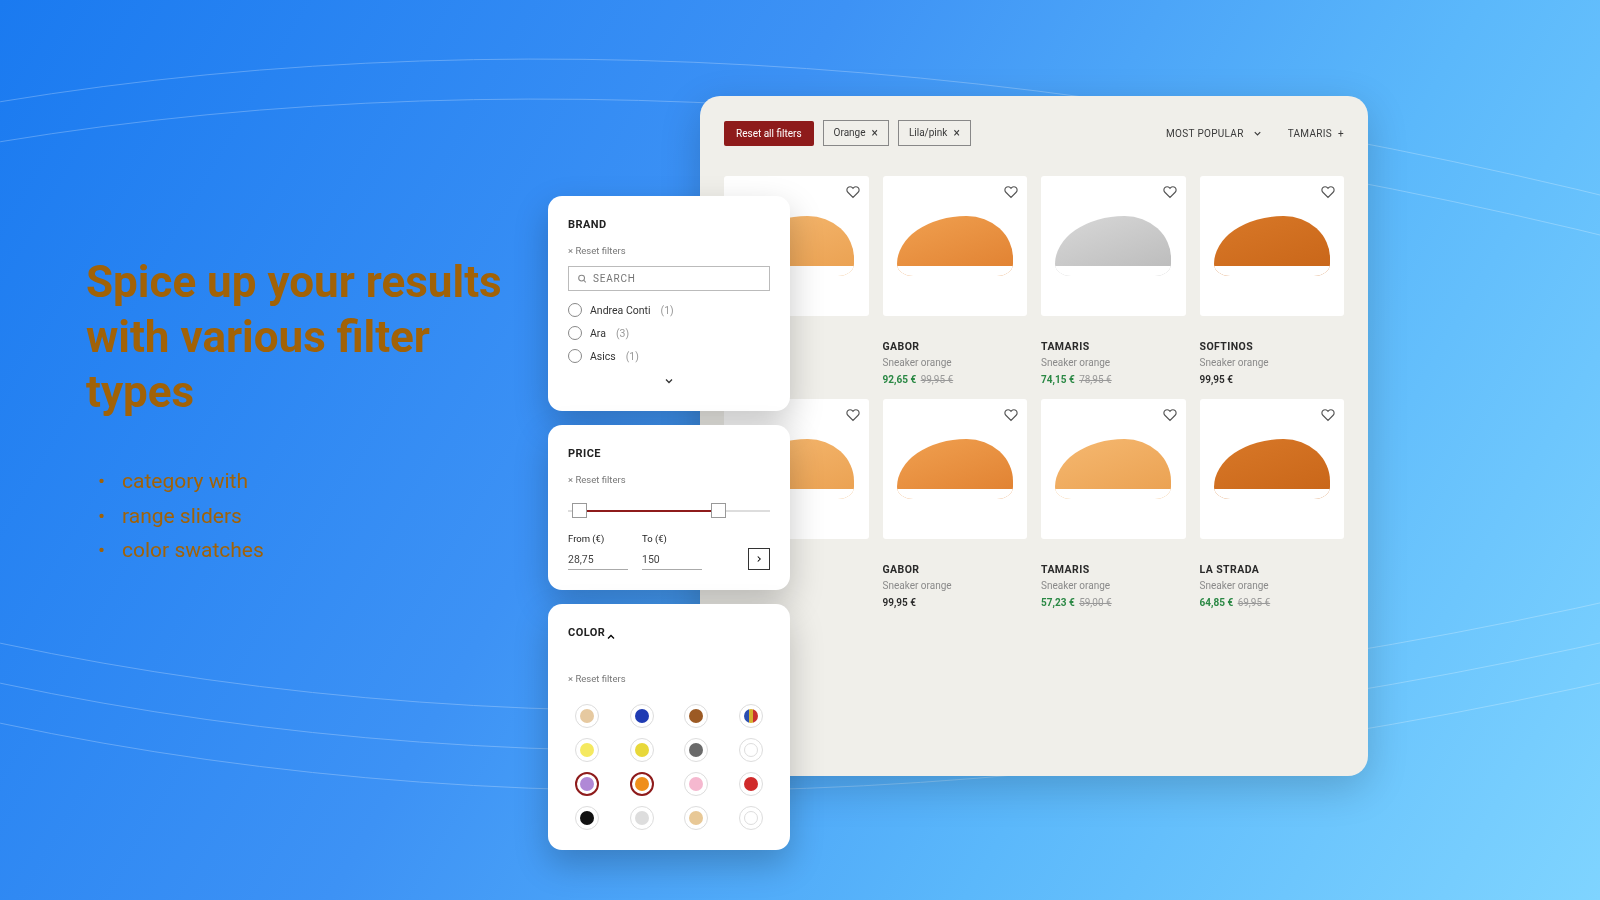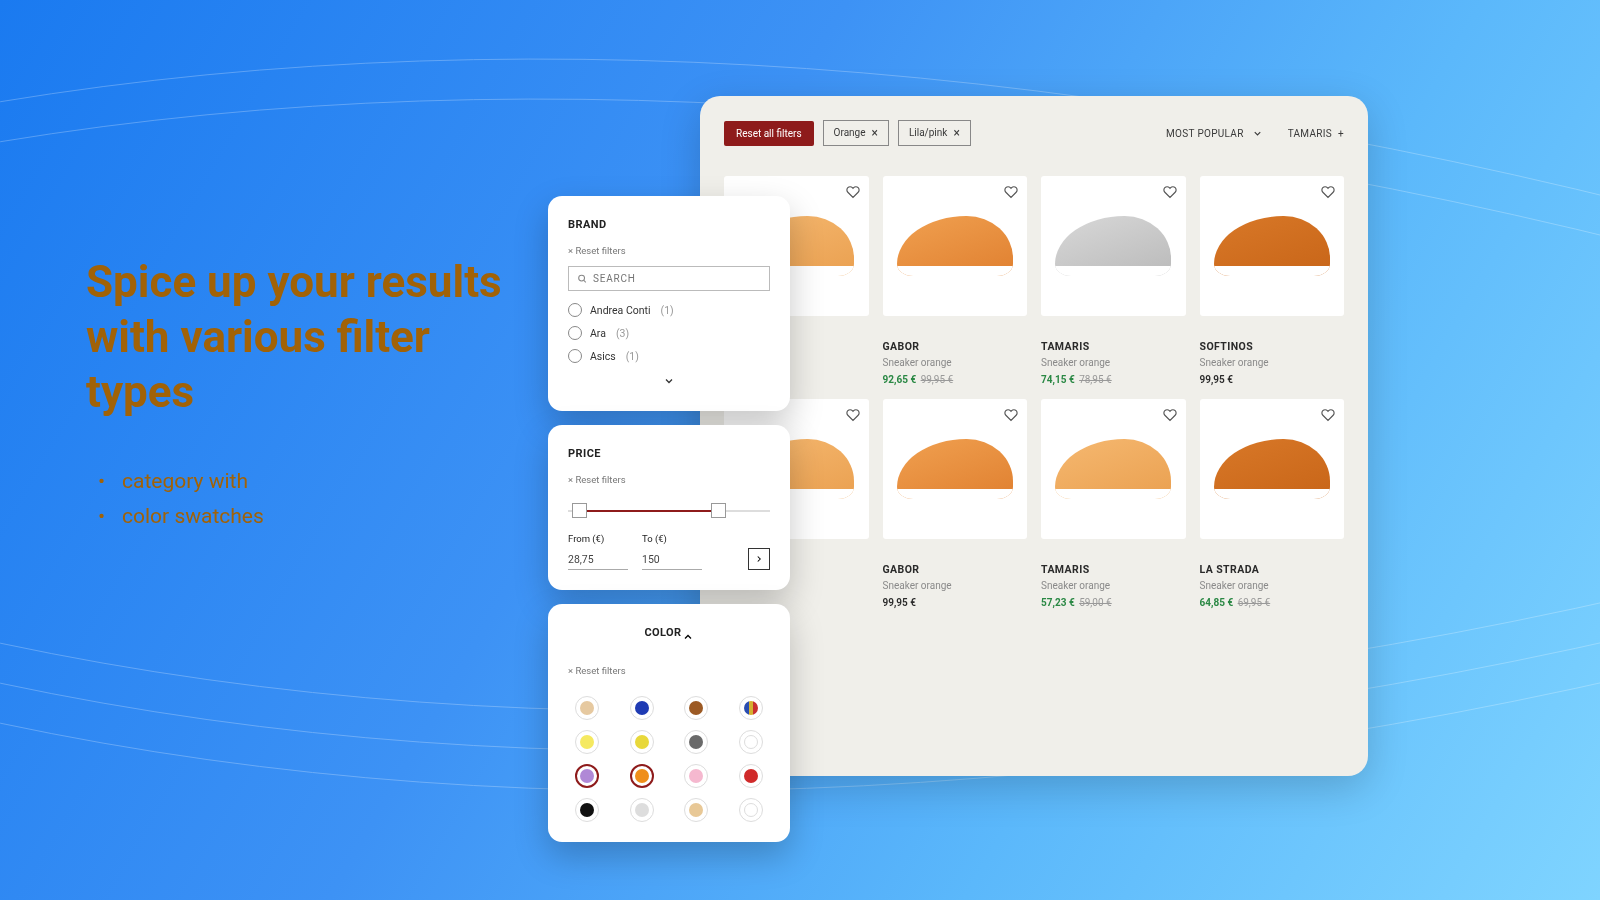--- a/index.html
+++ b/index.html
@@ -55,21 +55,21 @@
 .track-fill{position:absolute;top:7px;height:2px;background:#8e1b1b;left:4%;right:24%}
 .handle{position:absolute;top:0;width:15px;height:15px;background:#fff;border:1.5px solid #999;cursor:grab}
 .handle.l{left:2%}.handle.r{right:22%}
 .price-inputs{display:flex;gap:14px;align-items:flex-end}
 .pi{flex:0 0 60px}
 .pi label{font-size:9.5px;font-weight:400;color:#222;display:block;margin-bottom:4px}
 .pi input{border:none;border-bottom:1px solid #aaa;font-size:10.5px;color:#444;width:100%;padding:3px 0;outline:none;background:transparent}
 .go-btn{width:22px;height:22px;border:1.5px solid #333;background:#fff;display:flex;align-items:center;justify-content:center;cursor:pointer;margin-left:auto}
 .go-btn svg{width:10px;height:10px}
 
-.color-head{display:flex;justify-content:center;align-items:center;margin-bottom:12px}
+.color-head{display:flex;justify-content:flex-start;align-items:center;margin-bottom:20px}
 .color-head svg{width:12px;height:12px;cursor:pointer}
 .swatches{display:grid;grid-template-columns:repeat(4,1fr);gap:10px 16px;margin-top:10px}
 .sw{width:24px;height:24px;border-radius:50%;border:1px solid #ddd;cursor:pointer;display:flex;align-items:center;justify-content:center;position:relative;justify-self:center}
 .sw .inner{width:14px;height:14px;border-radius:50%}
 .sw.sel{border:2.5px solid #8e1b1b}
 .sw.multi .inner{background:linear-gradient(90deg,#2a4db0 33%,#d4b030 33% 66%,#c83030 66%)}
 </style>
 </head>
 <body>
 
@@ -78,20 +78,21 @@
     <path d="M-100 160 Q 700 0 1700 260" stroke="#fff" fill="none" stroke-width="1"></path>
     <path d="M-100 620 Q 700 820 1700 580" stroke="#fff" fill="none" stroke-width="1"></path>
     <path d="M-100 660 Q 700 860 1700 620" stroke="#fff" fill="none" stroke-width="1"></path>
     <path d="M-100 700 Q 700 900 1700 660" stroke="#fff" fill="none" stroke-width="1"></path>
   </svg>
 
 <div class="hero">
   <h1>Spice up your results with various filter types</h1>
   <ul>
     <li>category with</li>
+    <li>range sliders</li>
     <li>color swatches</li>
   </ul>
 </div>
 
 <div class="store">
   <div class="toolbar">
     <button class="reset-all">Reset all filters</button>
     <button class="chip">
         <span>Orange</span>
         <span class="x">×</span>

